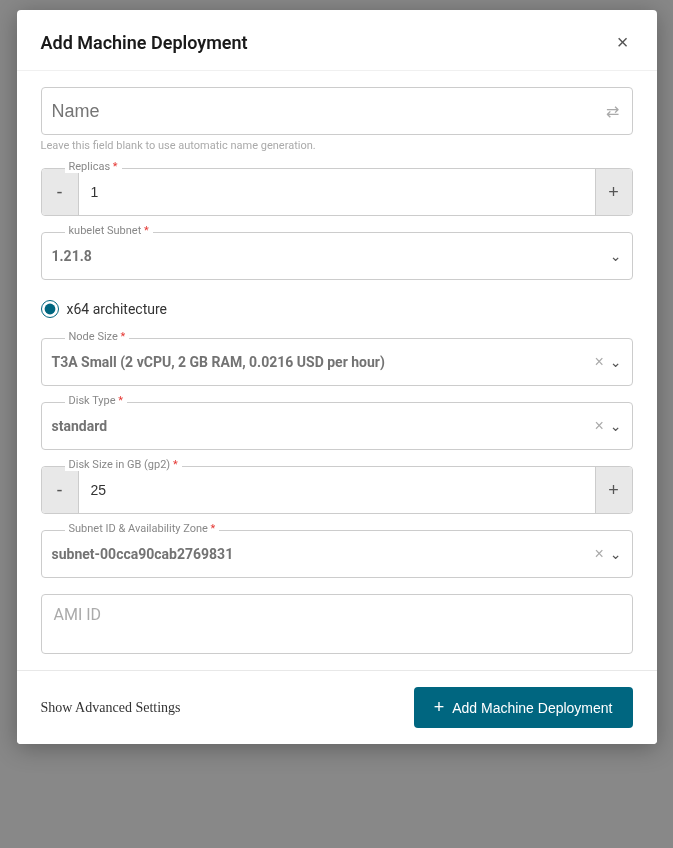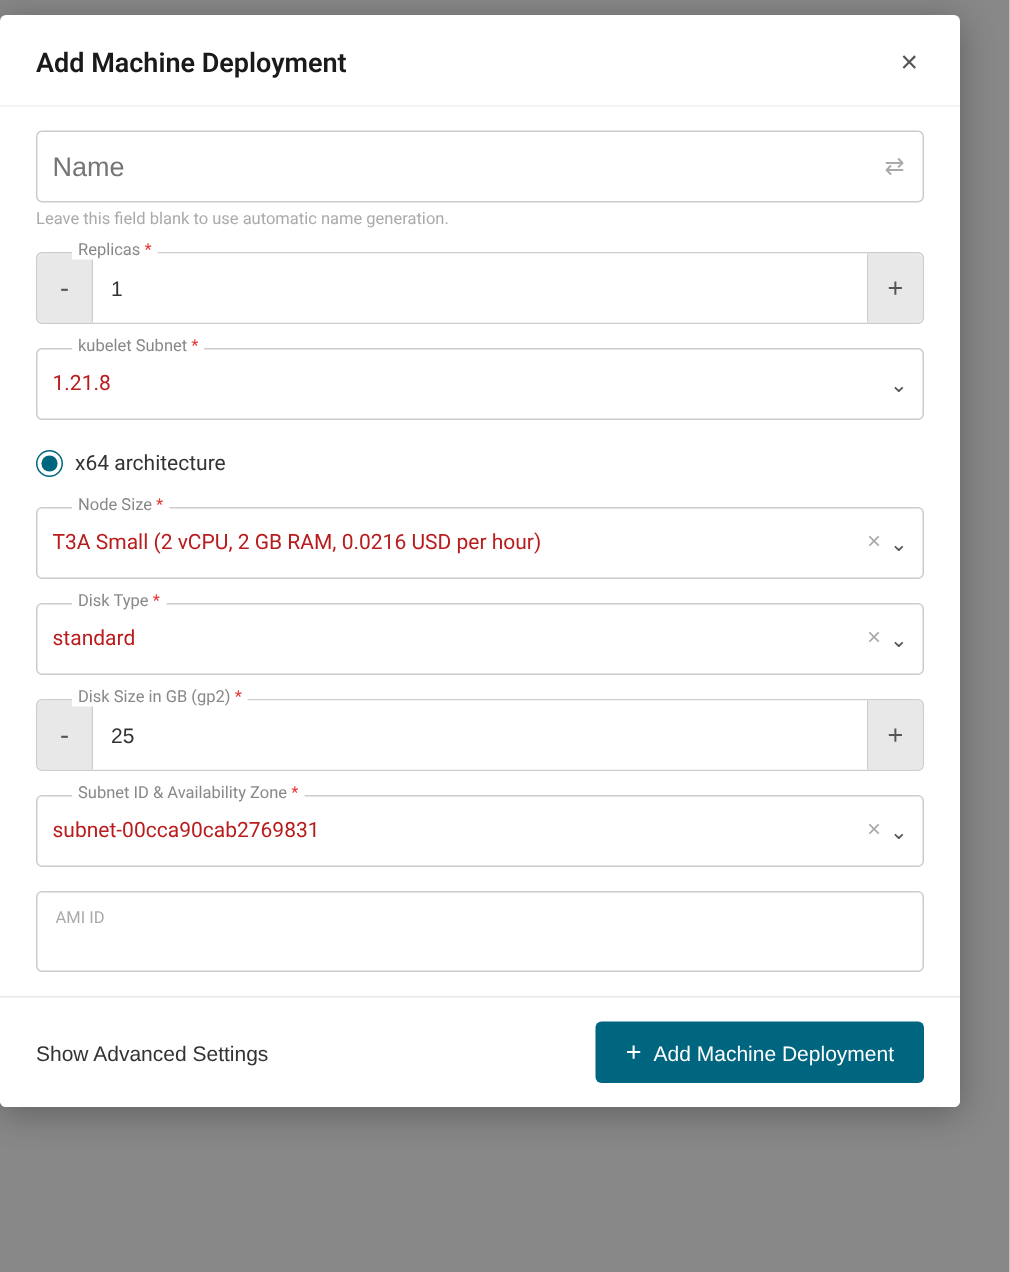--- a/index.html
+++ b/index.html
@@ -10,20 +10,21 @@
       justify-content: center;
       align-items: center;
       min-height: 848px;
       width: 673px;
     }
     .modal-overlay {
       position: relative;
       width: 673px;
       min-height: 848px;
       display: flex;
+      justify-content: center;
       align-items: flex-start;
       padding-top: 10px;
     }
     .modal {
       background: #fff;
       border-radius: 4px;
       width: 640px;
       box-shadow: 0 4px 24px rgba(0,0,0,0.3);
       overflow: hidden;
       position: relative;
@@ -143,21 +144,22 @@
       display: flex;
       align-items: center;
       padding: 0 10px;
       height: 48px;
       background: #fff;
       cursor: pointer;
     }
     .select-wrapper span.value {
       flex: 1;
       font-size: 14px;
-      color: #b91c1c;
+      color: #737373;
+      font-weight: bold;
     }
     .select-wrapper .chevron {
       color: #555;
       font-size: 14px;
     }
     .select-wrapper .clear-btn {
       background: none;
       border: none;
       cursor: pointer;
       color: #aaa;
@@ -196,20 +198,21 @@
       align-items: center;
       background: #fff;
     }
     .advanced-link {
       background: none;
       border: none;
       cursor: pointer;
       font-size: 14px;
       color: #333;
       text-decoration: none;
+      font-family: Liberation Serif, serif;
     }
     .add-btn {
       background: #006680;
       color: #fff;
       border: none;
       border-radius: 4px;
       padding: 10px 20px;
       font-size: 14px;
       font-weight: 500;
       cursor: pointer;
@@ -220,21 +223,21 @@
     .add-btn .plus {
       font-size: 18px;
       font-weight: 300;
     }
     .ami-field-wrapper {
       border: 1px solid #ccc;
       border-radius: 4px;
       padding: 10px 12px 8px;
     }
     .ami-label {
-      font-size: 11px;
+      font-size: 16px;
       color: #aaa;
       margin-bottom: 2px;
     }
     .ami-input {
       border: none;
       outline: none;
       font-size: 14px;
       color: #333;
       width: 100%;
       background: transparent;

